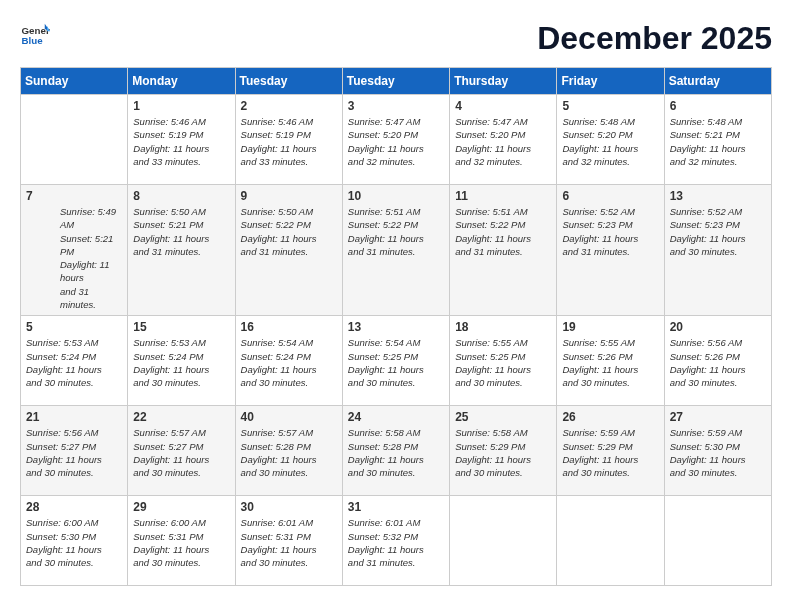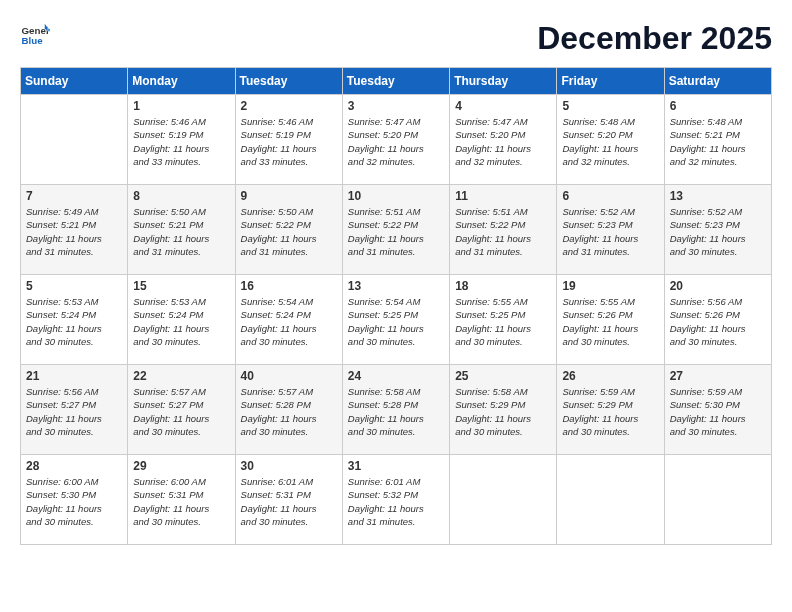--- a/index.html
+++ b/index.html
@@ -156,21 +156,21 @@
           <span class="day-num">6</span>
           <div class="cell-info" style="white-space: pre-line;">Sunrise: 5:48 AM
 Sunset: 5:21 PM
 Daylight: 11 hours
 and 32 minutes.</div>
         </td>
       </tr>
       <tr>
         <td>
           <span class="day-num">7</span>
-          <div class="cell-info" style="white-space: pre-line;">Sunrise: 5:49 AM
+          <div class="cell-info" style="white-space: pre-line; margin-left: 34px;">Sunrise: 5:49 AM
 Sunset: 5:21 PM
 Daylight: 11 hours
 and 31 minutes.</div>
         </td>
         <td>
           <span class="day-num">8</span>
           <div class="cell-info" style="white-space: pre-line;">Sunrise: 5:50 AM
 Sunset: 5:21 PM
 Daylight: 11 hours
 and 31 minutes.</div>

